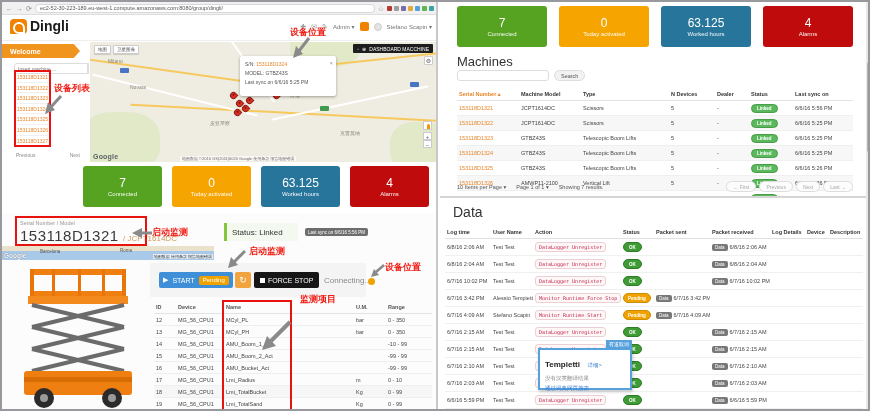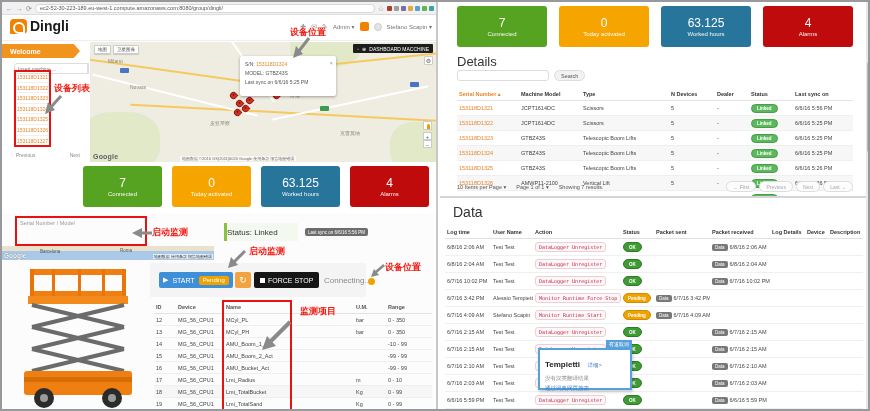--- a/index.html
+++ b/index.html
@@ -84,21 +84,21 @@
 .pill{display:inline-block;background:#5cb85c;color:#fff;font-size:4.5px;font-weight:bold;border-radius:6px;padding:1px 5px;border:1px solid #4a9e4a}
 .m-footer{position:absolute;left:17px;top:179px;width:396px;display:flex;align-items:center;font-size:5.5px;color:#555}
 .m-footer .gap{margin-right:10px}
 .pag{margin-left:auto;display:flex;gap:3px}
 .pag .pbtn{border:1px solid #ddd;border-radius:7px;padding:1.5px 6px;font-size:5px;color:#aaa;background:#fcfcfc}
 
 .sn-caption{position:absolute;left:18px;top:7px;font-size:5.5px;color:#999}
 .sn-line{position:absolute;left:18px;top:14px;white-space:nowrap}
 .sn-big{font-size:15px;color:#3a3a3a;letter-spacing:.5px}
 .sn-model{font-size:8px;color:#cf9a5a}
-.status-box{position:absolute;left:222px;top:10px;width:74px;height:18px;background:#f3f9ee;border-left:3px solid #86c440;font-size:8px;color:#333;display:flex;align-items:center;}
+.status-box{position:absolute;left:222px;top:10px;width:74px;height:18px;background:#f3f9ee;border-left:3px solid #86c440;font-size:8px;color:#333;display:flex;align-items:center;padding-left:5px}
 .sync-badge{position:absolute;left:303px;top:15px;background:#6d6d6d;color:#fff;font-size:4.5px;border-radius:2px;padding:1.5px 3px;white-space:nowrap}
 .map-strip{position:absolute;left:0px;top:33px;width:212px;height:14px;background:#a9c9e9;overflow:hidden}
 .strip-land{position:absolute;left:0;top:0;width:212px;height:5px;background:#e9e1cb}
 .strip-label{position:absolute;font-size:4.5px;color:#555}
 .strip-attr{position:absolute;right:1px;bottom:1px;font-size:4px;color:#333;background:rgba(255,255,255,.7);padding:0 1px;white-space:nowrap}
 .strip-google{position:absolute;left:2px;bottom:1px;font-size:6.5px;font-weight:bold;color:#fff;text-shadow:0 0 1px #456}
 .lift{position:absolute;left:10px;top:52px}
 .ctl-band{position:absolute;left:148px;top:50px;width:216px;height:34px;background:#f4f4f4}
 .start-btn{position:absolute;left:157px;top:59px;height:16px;background:#3f8fd8;border-radius:2px;color:#fff;font-size:7px;display:flex;align-items:center;padding:0 4px;gap:4px}
 .pending-pill{background:#f0a300;border-radius:2px;font-size:6px;padding:1.5px 4px;color:#fff}
@@ -286,21 +286,21 @@
         </div>
         <div class="stat-card" style="background: rgb(39, 117, 155);">
           <div class="stat-value">63.125</div>
           <div class="stat-label">Worked hours</div>
         </div>
         <div class="stat-card" style="background: rgb(191, 11, 11);">
           <div class="stat-value">4</div>
           <div class="stat-label">Alarms</div>
         </div>
       </div>
-    <h2 class="sec-title" id="machines-title">Details</h2>
+    <h2 class="sec-title" id="machines-title">Machines</h2>
     <div class="m-search">
       <input style="">
       <span class="btn">Search</span>
     </div>
     <table class="mtable">
       <colgroup>
           <col style="width:62px">
           <col style="width:62px">
           <col style="width:88px">
           <col style="width:46px">
@@ -393,20 +393,24 @@
         <span class="pbtn">← First</span>
         <span class="pbtn">Previous</span>
         <span class="pbtn">Next</span>
         <span class="pbtn">Last →</span>
       </span>
     </div>
   </div>
 
   <div class="panel" id="bl">
     <div class="sn-caption">Serial Number / Model</div>
+    <div class="sn-line">
+      <span class="sn-big">153118D1321</span>
+      <span class="sn-model">/ JCPT1614DC</span>
+    </div>
     <div class="red-box" style="left:13px;top:3px;width:132px;height:30px"></div>
     <div class="status-box">Status: Linked</div>
     <div class="sync-badge">Last sync on 6/6/16 5:56 PM</div>
 
     <div class="map-strip">
       <div class="strip-land"></div>
       <span class="strip-label" style="left:38px;top:3px">Barcelona</span>
       <span class="strip-label" style="left:118px;top:2px">Roma</span>
       <span class="strip-google">Google</span>
       <span class="strip-attr">地图数据 使用条款 报告地图错误</span>
@@ -537,21 +541,21 @@
     <span class="ann" style="left:247px;top:32px">启动监测</span>
     <svg class="arr" style="left:222px;top:36px" width="24" height="22" viewBox="0 0 24 22">
         <path d="M21 2 L10 13" stroke="#8a8a8a" stroke-width="3"></path>
         <path d="M4 19 L14 16 L7 8 Z" fill="#8a8a8a"></path>
       </svg>
     <span class="ann" style="left:383px;top:48px">设备位置</span>
     <svg class="arr" style="left:366px;top:50px" width="18" height="16" viewBox="0 0 18 16">
         <path d="M16 2 L8 9" stroke="#8a8a8a" stroke-width="2.5"></path>
         <path d="M3 14 L11 12 L6 6 Z" fill="#8a8a8a"></path>
       </svg>
-    <span class="ann" style="left:298px;top:92px">监测项目</span>
+    <span class="ann" style="left:298px;top:80px">监测项目</span>
     <svg class="arr" style="left:255px;top:106px" width="36" height="34" viewBox="0 0 36 34">
         <path d="M33 3 L14 22" stroke="#8a8a8a" stroke-width="4"></path>
         <path d="M5 31 L19 27 L10 17 Z" fill="#8a8a8a"></path>
       </svg>
   </div>
 
   <div class="panel" id="br">
     <h2 class="sec-title" id="logs-title">Data</h2>
     <table class="ltable">
       <colgroup>

